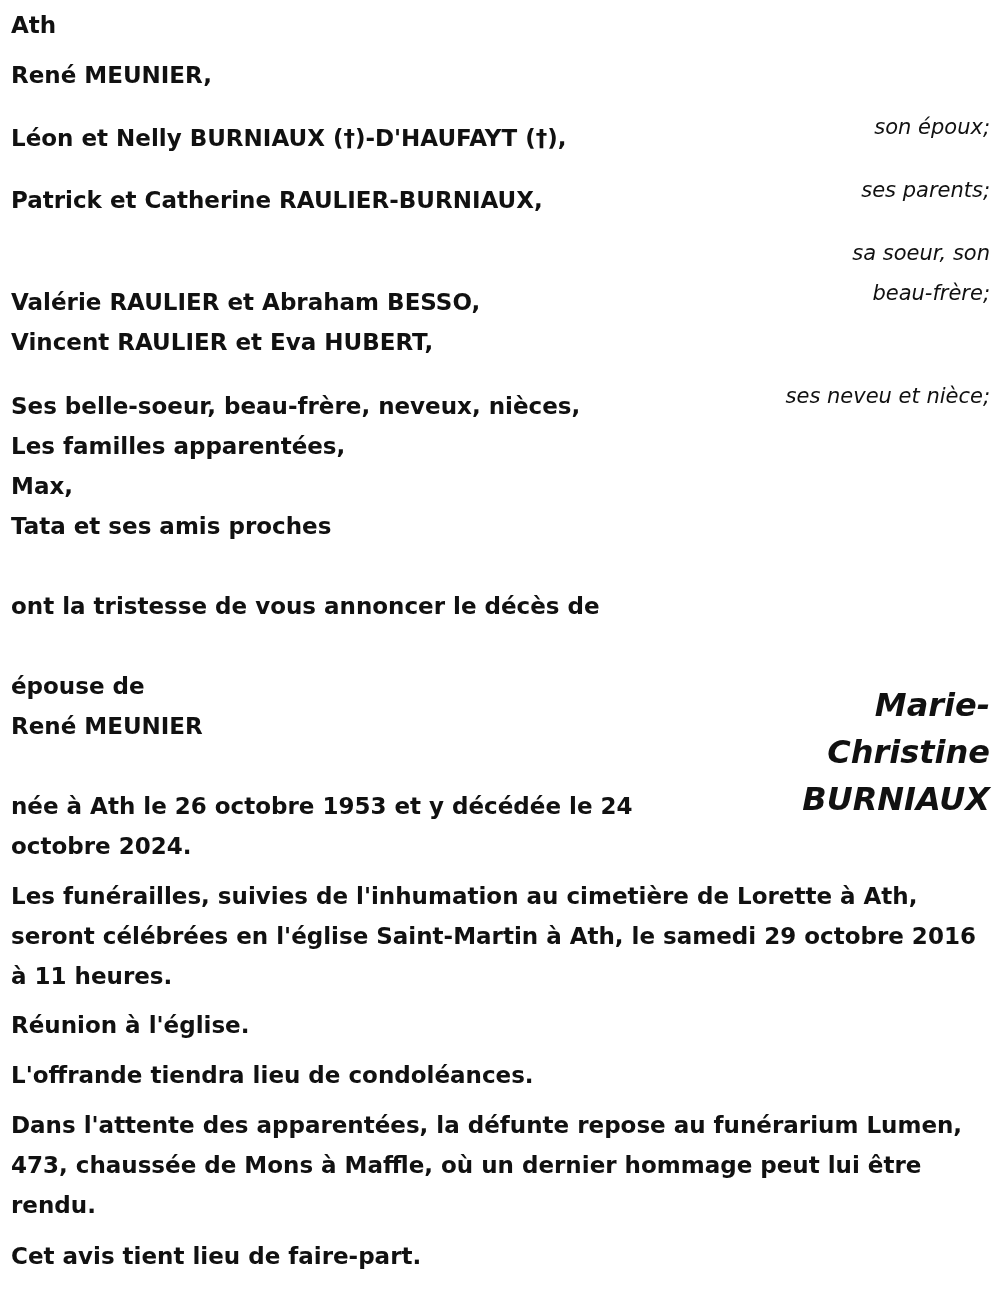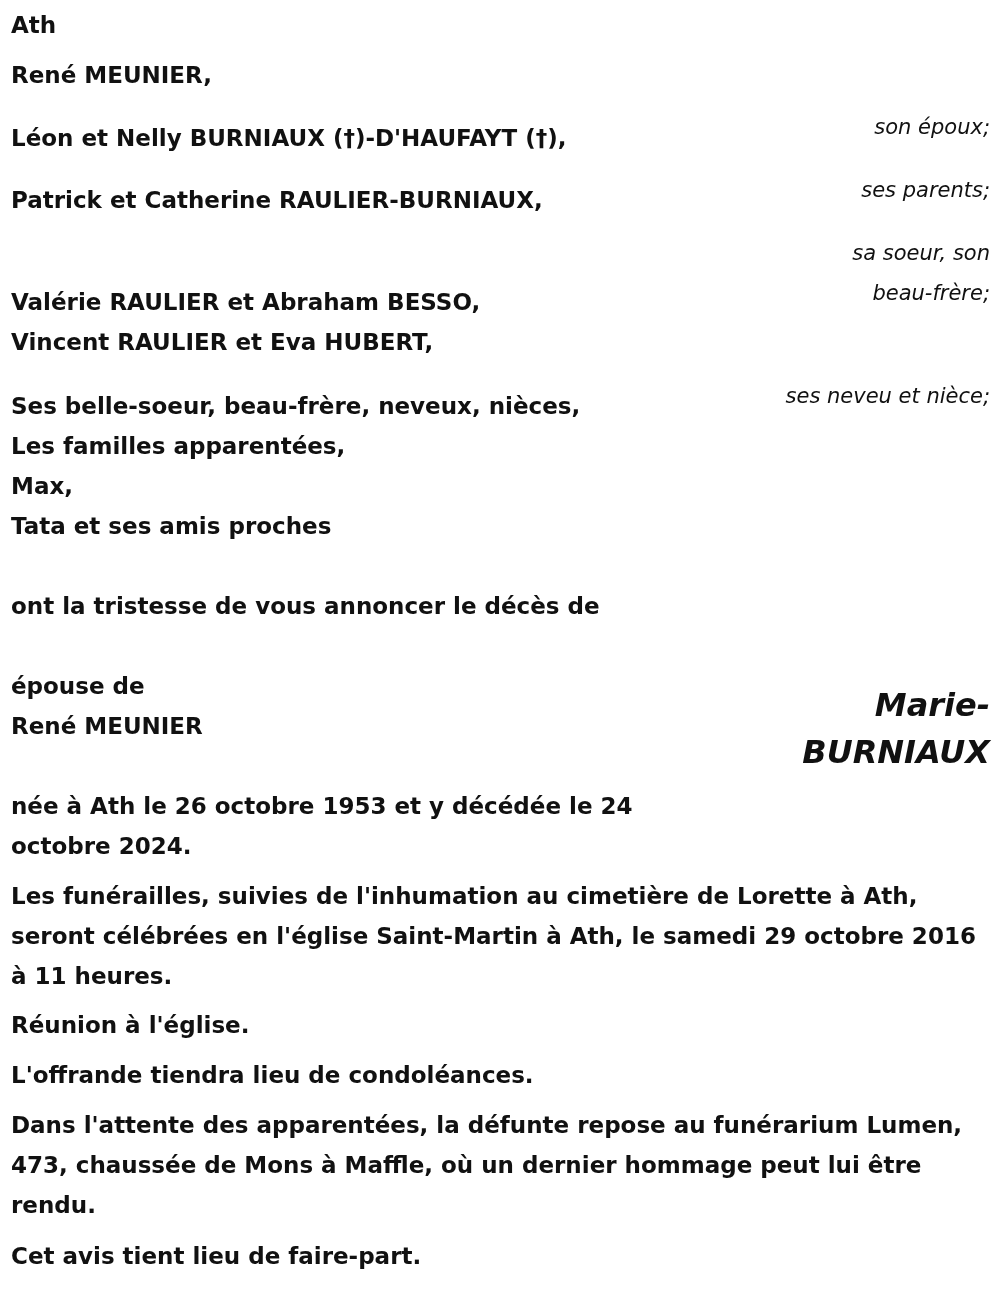--- a/index.html
+++ b/index.html
@@ -43,20 +43,21 @@
   <div class="t" style="top:466px">Max,</div>
   <div class="t" style="top:506px">Tata et ses amis proches</div>
 
   <div class="t" style="top:586px">ont la tristesse de vous annoncer le décès de</div>
 
   <div class="t" style="top:666px">épouse de</div>
   <div class="t" style="top:706px">René MEUNIER</div>
 
   <div class="name">
     <span>Marie-</span>
+    <span>Christine</span>
     <span>BURNIAUX</span>
   </div>
 
   <div class="t" style="top:786px">née à Ath le 26 octobre 1953 et y décédée le 24</div>
   <div class="t" style="top:826px">octobre 2024.</div>
 
   <div class="p" style="top:876px">Les funérailles, suivies de l'inhumation au cimetière de Lorette à Ath, seront célébrées en l'église Saint-Martin à Ath, le samedi 29 octobre 2016 à 11 heures.</div>
   <div class="p" style="top:1005px">Réunion à l'église.</div>
   <div class="p" style="top:1055px">L'offrande tiendra lieu de condoléances.</div>
   <div class="p" style="top:1105px">Dans l'attente des apparentées, la défunte repose au funérarium Lumen, 473, chaussée de Mons à Maffle, où un dernier hommage peut lui être rendu.</div>

